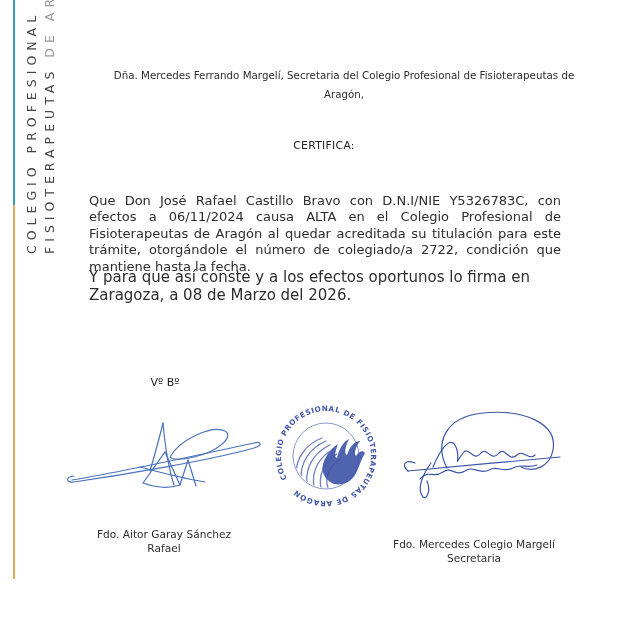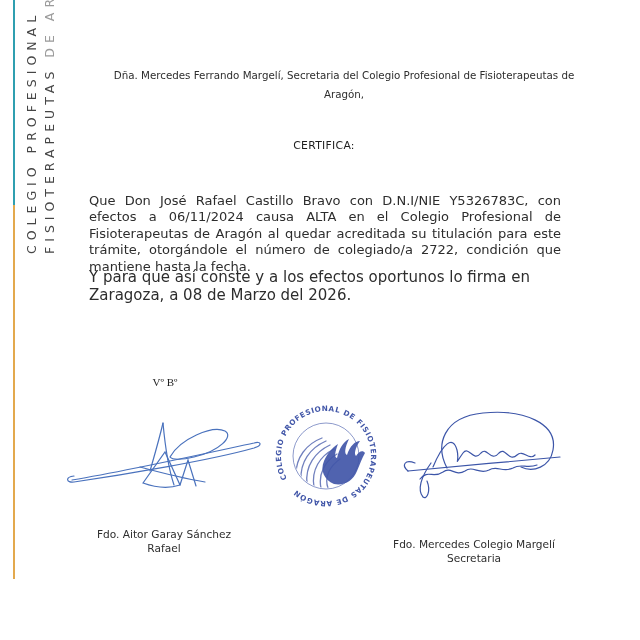--- a/index.html
+++ b/index.html
@@ -21,21 +21,21 @@
 
   .intro { position:absolute; left:89px; top:66px; width:470px; text-align:center;
            font-size:10.3px; line-height:18.5px; color:#2d2d2d;margin-left:20px; }
   .certify { position:absolute; left:89px; top:139px; width:470px; text-align:center;
              font-size:10.8px; font-weight:normal; color:#1e1e1e; letter-spacing:.3px; }
   .bodytext { position:absolute; left:89px; top:193px; width:472px; text-align:justify;
               font-size:13px; line-height:16.4px; color:#2d2d2d; }
   .closing { position:absolute; left:89px; top:268px; width:480px;
              font-size:15px; color:#2d2d2d; }
   .vobo { position:absolute; left:120px; top:376px; width:90px; text-align:center;
-          font-size:11px; color:#222222;font-family:Liberation Serif, serif; }
+          font-size:11px; color:#222222; }
 
   .sig-svg { position:absolute; }
   .sig1 { left:62px; top:405px; }
   .sig2 { left:393px; top:405px; }
   .stamp { left:274px; top:404px; }
 
   .sig-label { position:absolute; width:180px; text-align:center;
                font-size:10.6px; line-height:13.5px; color:#2e2e2e;margin-top:38px; }
   .sig1-label { left:74px; top:490px; }
   .sig2-label { left:384px; top:500px; }

